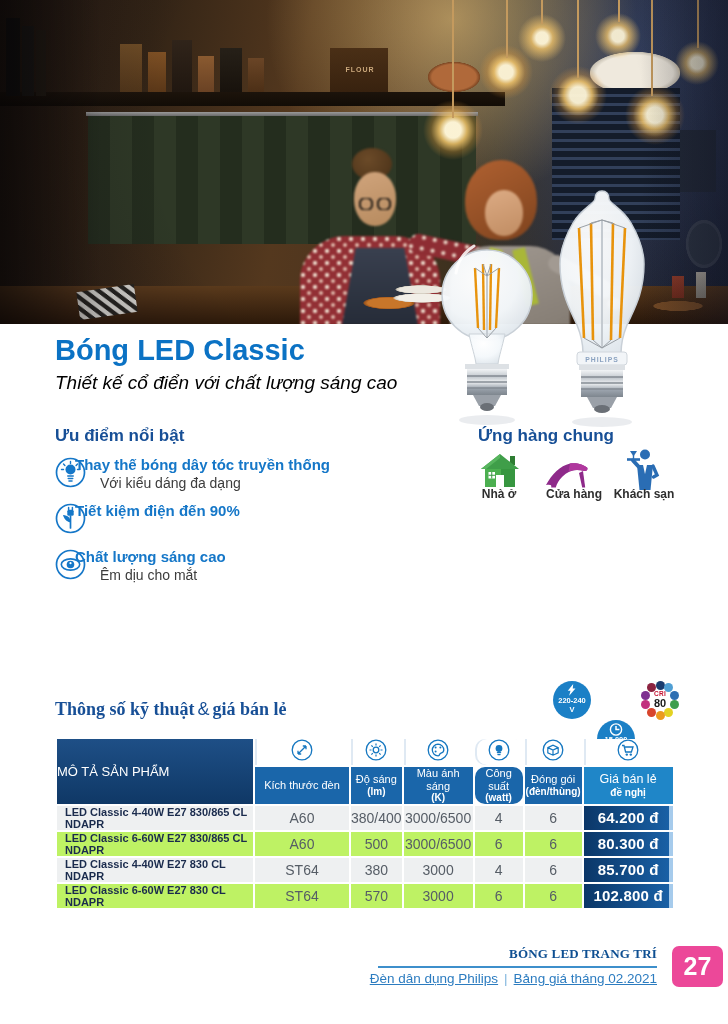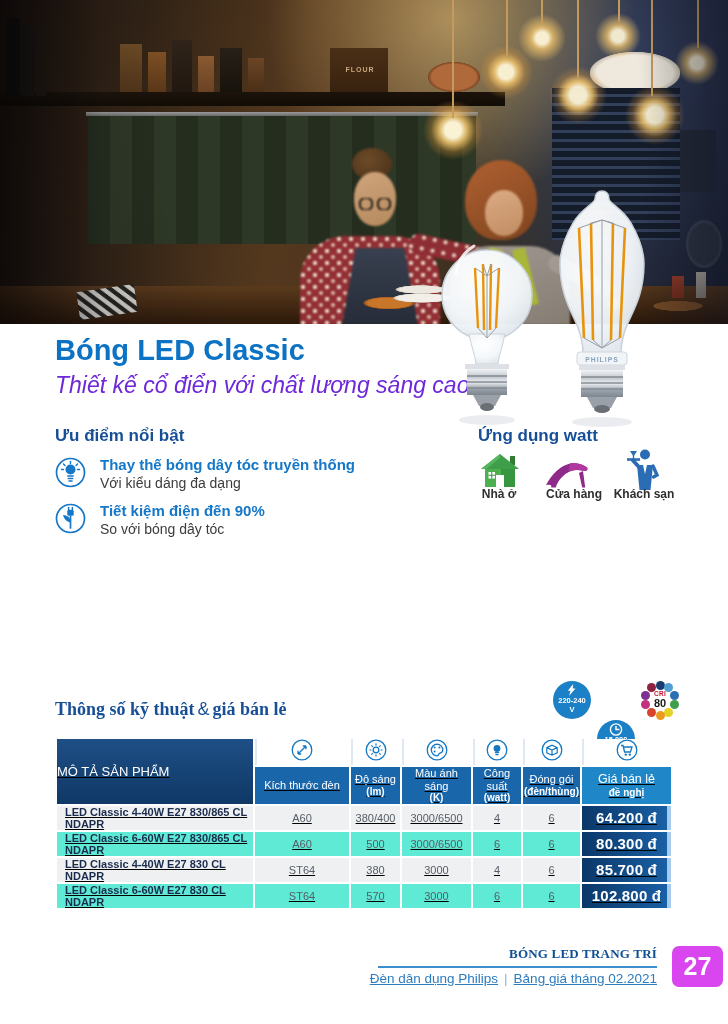--- a/index.html
+++ b/index.html
@@ -103,27 +103,27 @@
      background:radial-gradient(circle at 35% 28%,#3c9ede,#0b5ea8 62%,#084a86);
      display:flex;align-items:center;justify-content:center;}
   .led-core span{color:#fff;font-weight:bold;font-style:italic;font-size:21px;letter-spacing:.5px;
      text-shadow:0 1px 2px rgba(0,0,0,.4);}
 
   
   .bulbs{position:absolute;left:438px;top:188px;width:218px;height:242px;z-index:5;}
 
   
   .title{position:absolute;left:55px;top:334px;font-size:29px;font-weight:bold;color:#0b72c4;}
-  .subtitle{position:absolute;left:55px;top:372px;font-size:23px;font-style:italic;color:#6d28d9;}
+  .subtitle{position:absolute;left:55px;top:372px;font-size:19px;font-style:italic;color:#000000;}
 
   
   .feat-heading{position:absolute;left:55px;top:426px;font-size:17px;font-weight:bold;color:#174f96;}
   .feature{position:absolute;left:55px;width:380px;}
   .feature .f-icon{position:absolute;left:0;top:1px;}
-  .feature .f-title{margin-left:45px;font-size:15px;font-weight:bold;color:#1577c8;line-height:1.15;}
+  .feature .f-title{margin-left:20px;font-size:15px;font-weight:bold;color:#1577c8;line-height:1.15;}
   .feature .f-desc{margin-left:45px;font-size:14px;color:#3c3c3c;margin-top:2px;}
   .feat-1{top:456px;} .feat-2{top:502px;} .feat-3{top:548px;}
 
   
   .app-heading{position:absolute;left:478px;top:426px;font-size:17px;font-weight:bold;color:#174f96;}
   .app-icon{position:absolute;}
   .app-house{left:479px;top:452px;} .app-heel{left:543px;top:458px;} .app-waiter{left:624px;top:447px;}
   .app-label{position:absolute;top:487px;font-size:12px;font-weight:bold;color:#2e2e2e;text-align:center;}
   .lbl-house{left:469px;width:60px;} .lbl-shop{left:541px;width:66px;} .lbl-hotel{left:608px;width:72px;}
 
@@ -136,42 +136,42 @@
   .badge svg{margin-top:3px;}
   .badge .b1{font-size:7.5px;font-weight:bold;line-height:1;margin-top:0;}
   .badge .b2{font-size:7.5px;font-weight:bold;line-height:1;margin-top:1px;}
   .cri-badge{position:absolute;left:639px;top:679px;width:42px;height:42px;}
   .cri-badge i{position:absolute;width:9px;height:9px;border-radius:50%;}
   .cri-c{position:absolute;width:100%;text-align:center;line-height:1;}
   .cri-t{top:12px;font-size:6.5px;font-weight:bold;color:#c41230;letter-spacing:.3px;}
   .cri-v{top:19px;font-size:11px;font-weight:bold;color:#1a1a1a;}
 
   
-  .spec-table{position:absolute;left:55px;top:737px;border-collapse:separate;border-spacing:2px;text-decoration:underline;}
+  .spec-table{position:absolute;left:55px;top:737px;border-collapse:separate;border-spacing:2px;}
   .spec-table td,.spec-table th{padding:0;font-weight:normal;}
   .th-desc{width:196px;background:linear-gradient(180deg,#1e4f86,#0f3866);color:#fff;
      font-size:13px;font-weight:bold;text-align:left;padding-left:10px;}
   .icon-cell{height:24px;background:#fff;text-align:center;vertical-align:middle;box-shadow:inset 2px 0 0 #dfe9f3;}
   .icon-cell:first-of-type{box-shadow:none;}
   .label-cell{height:33px;background:#1a66aa;color:#fff;font-size:11px;font-weight:bold;text-align:center;line-height:1.15;vertical-align:middle;}
   .label-cell .sub{font-size:10px;font-weight:bold;display:block;}
   .price-head{background:#1f86c8;font-size:12.5px;}
-  .c-size{width:94px;} .c-lm{width:49px;} .c-k{width:69px;} .c-w{width:48px;} .c-pack{width:57px;} .c-price{width:89px;}
-  .row-a td{background:#eef0f1;} .row-b td{background:#5eead4;}
-  .spec-table tbody td{height:23px;font-size:11px;color:#565d66;text-align:center;vertical-align:middle;}
+  .c-size{width:94px;} .c-lm{width:49px;} .c-k{width:69px;} .c-w{width:48px;border-radius:10px;} .c-pack{width:57px;} .c-price{width:89px;}
+  .row-a td{background:#eef0f1;} .row-b td{background:#bef264;}
+  .spec-table tbody td{height:23px;font-size:14px;color:#565d66;text-align:center;vertical-align:middle;}
   .spec-table tbody td.desc{font-size:11px;font-weight:bold;color:#1a2b4d;text-align:left;padding-left:8px;}
   .spec-table tbody td.price{background:linear-gradient(90deg,#0b3768,#1a62a8);
      box-shadow:inset -4px 0 0 #a6cbec;color:#fff;font-size:15px;font-weight:bold;letter-spacing:.2px;}
 
   
   .ft-category{position:absolute;right:71px;top:946px;font-size:13px;font-weight:bold;color:#0e4f92;letter-spacing:.2px;font-family:Liberation Serif, serif;}
   .ft-line{position:absolute;left:378px;top:966px;width:279px;height:2px;background:#3d8fcb;}
   .ft-sub{position:absolute;right:71px;top:971px;font-size:13.5px;color:#2c7cc0;text-decoration:underline;}
   .ft-sub .div{color:#7db4dd;padding:0 6px;}
-  .page-badge{position:absolute;left:672px;top:946px;width:51px;height:41px;border-radius:7px;background:#d946ef;
+  .page-badge{position:absolute;left:672px;top:946px;width:51px;height:41px;border-radius:7px;background:#ec4899;
      display:flex;align-items:center;justify-content:center;color:#fff;font-size:25px;font-weight:bold;}
 </style>
 </head>
 <body>
 
 <div class="page">
 
   <div class="photo">
     <div class="ph-base"></div>
     <div class="ph-shelves"></div>
@@ -272,25 +272,34 @@
 
   <div class="feature feat-2">
     <svg class="f-icon" width="31" height="31" viewBox="0 0 31 31">
       <circle cx="15.5" cy="15.5" r="14" fill="none" stroke="#1577c8" stroke-width="1.7"></circle>
       <path d="M15.5,25 c0,-6 0,-9 0,-12" stroke="#1577c8" stroke-width="1.7" fill="none" stroke-linecap="round"></path>
       <path d="M15.5,19.5 c-5,-1 -6.5,-4.5 -7.5,-7.5 c5,0.5 7.5,2.5 7.5,7.5 z" fill="#1577c8"></path>
       <rect x="12.3" y="6.8" width="6.4" height="6" rx="1.5" fill="#1577c8"></rect>
       <path d="M13.6,6.8 v-2.4 M17.4,6.8 v-2.4" stroke="#1577c8" stroke-width="1.5" stroke-linecap="round"></path>
     </svg>
     <div class="f-title">Tiết kiệm điện đến 90%</div>
-    <div class="f-desc">So với bóng dây tóc</div>
-  </div>
-
-
-  <div class="app-heading">Ứng dụng watt</div>
+  </div>
+
+  <div class="feature feat-3">
+    <svg class="f-icon" width="31" height="31" viewBox="0 0 31 31">
+      <circle cx="15.5" cy="15.5" r="14" fill="none" stroke="#1577c8" stroke-width="1.7"></circle>
+      <ellipse cx="15.5" cy="15.5" rx="9.2" ry="5.6" fill="none" stroke="#1577c8" stroke-width="1.6"></ellipse>
+      <circle cx="15.5" cy="15.5" r="3.8" fill="#1577c8"></circle>
+      <circle cx="15.5" cy="14.2" r="1.1" fill="#ffffff"></circle>
+    </svg>
+    <div class="f-title">Chất lượng sáng cao</div>
+    <div class="f-desc">Êm dịu cho mắt</div>
+  </div>
+
+  <div class="app-heading">Ứng hàng chung</div>
 
   <svg class="app-icon app-house" width="42" height="36" viewBox="0 0 42 36">
     <rect x="31" y="4" width="5" height="9" fill="#2e7d32"></rect>
     <polygon points="2,17 21,2 40,17" fill="#3f9e49"></polygon>
     <polygon points="2,17 21,2 21,6 7,17" fill="#57b55e"></polygon>
     <rect x="6" y="17" width="30" height="18" fill="#4caf50"></rect>
     <rect x="22" y="17" width="14" height="18" fill="#379640"></rect>
     <rect x="17" y="23" width="8" height="12" fill="#ffffff"></rect>
     <rect x="9.5" y="20" width="6.5" height="6.5" fill="#ffffff"></rect>
     <path d="M12.75,20 v6.5 M9.5,23.25 h6.5" stroke="#379640" stroke-width="1"></path>

